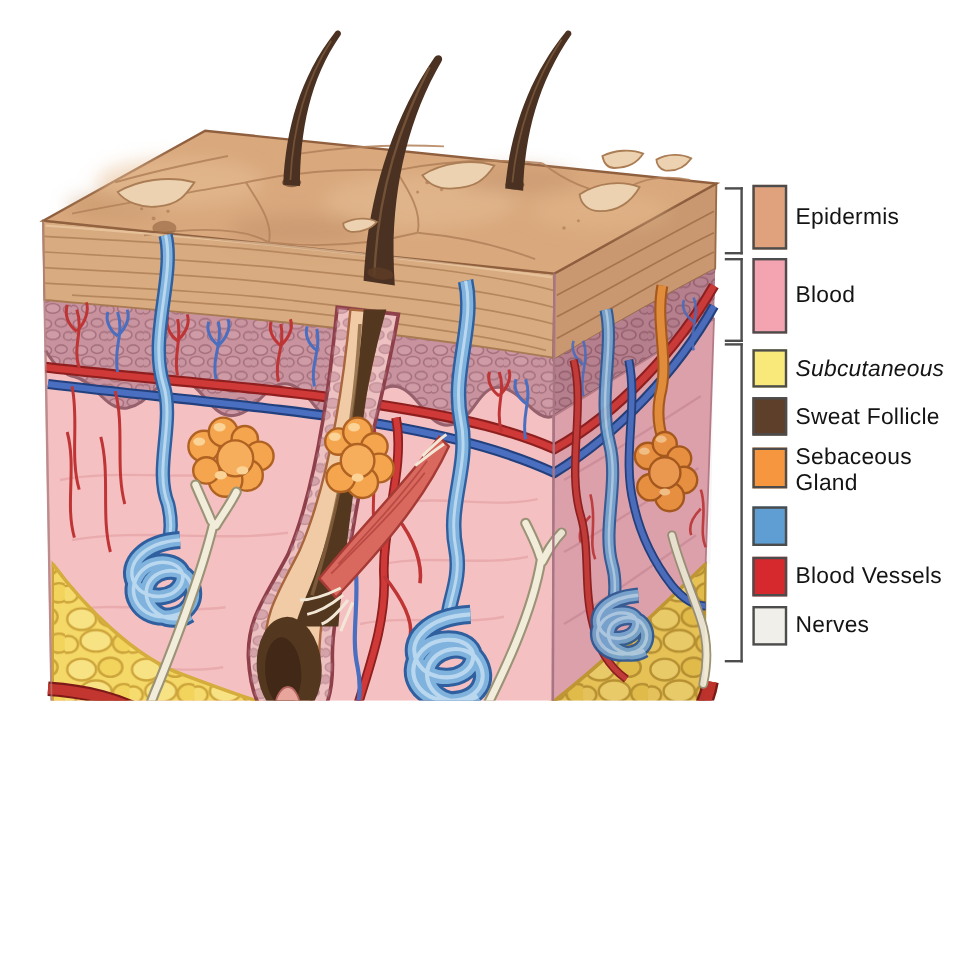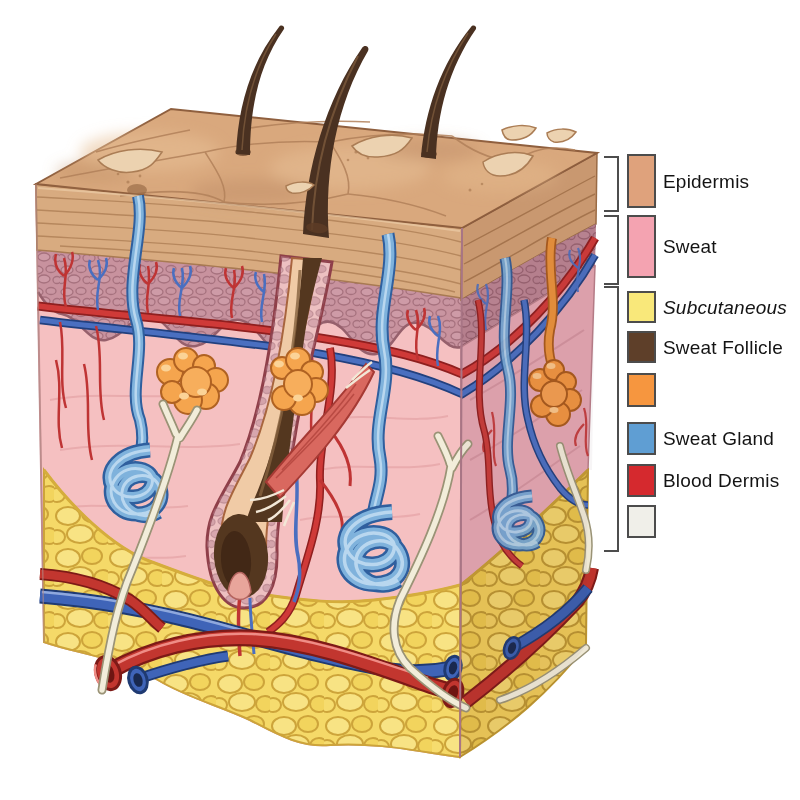--- a/index.html
+++ b/index.html
@@ -1,16 +1,16 @@
 <!DOCTYPE html>
 <html><head>
 <meta charset="utf-8">
 <style>
   html,body{margin:0;padding:0;background:#ffffff;}
-  #stage{position:relative;width:800px;height:800px;background:#ffffff;overflow:hidden;
+  #stage{position:relative;width:800px;height:584px;background:#ffffff;overflow:hidden;
          font-family:"Liberation Sans", sans-serif;}
   #art{position:absolute;left:0;top:0;}
   .legend{position:absolute;left:0;top:0;width:800px;height:800px;pointer-events:none;}
   .bracket{position:absolute;left:604px;width:13px;border:2px solid #4d4d4d;border-left:none;}
   .swatch{position:absolute;left:627px;width:29px;border:2px solid #4c4c4c;box-sizing:border-box;}
   .lbl{position:absolute;left:663px;width:136px;display:flex;align-items:center;
        font-size:19px;line-height:21px;color:#141414;letter-spacing:0.2px;}
 </style>
 </head>
 <body>
@@ -413,32 +413,33 @@
 <div class="legend">
 
   <div class="bracket" style="top:156px;height:52px;"></div>
   <div class="bracket" style="top:215px;height:66px;"></div>
   <div class="bracket" style="top:286px;height:262px;"></div>
 
   <div class="swatch" style="top: 154px; height: 54px; background-color: rgb(223, 162, 124);"></div>
   <div class="lbl" style="top:154px;height:54px;">Epidermis</div>
 
   <div class="swatch" style="top: 215px; height: 63px; background-color: rgb(244, 163, 177);"></div>
-  <div class="lbl" style="top:215px;height:63px;">Sweat</div>
+  <div class="lbl" style="top:215px;height:63px;">Blood</div>
 
   <div class="swatch" style="top: 291px; height: 32px; background-color: rgb(249, 232, 122);"></div>
   <div class="lbl" style="top:291px;height:32px;font-style:italic;">Subcutaneous</div>
 
   <div class="swatch" style="top: 331px; height: 32px; background-color: rgb(94, 63, 41);"></div>
   <div class="lbl" style="top:331px;height:32px;">Sweat Follicle</div>
 
   <div class="swatch" style="top: 373px; height: 34px; background-color: rgb(246, 150, 63);"></div>
+  <div class="lbl" style="top:371px;height:42px;">Sebaceous Gland</div>
 
   <div class="swatch" style="top: 422px; height: 33px; background-color: rgb(95, 158, 211);"></div>
-  <div class="lbl" style="top:422px;height:33px;">Sweat Gland</div>
 
   <div class="swatch" style="top: 464px; height: 33px; background-color: rgb(213, 41, 46);"></div>
-  <div class="lbl" style="top:464px;height:33px;">Blood Dermis</div>
+  <div class="lbl" style="top:464px;height:33px;">Blood Vessels</div>
 
   <div class="swatch" style="top: 505px; height: 33px; background-color: rgb(240, 239, 233);"></div>
+  <div class="lbl" style="top:505px;height:33px;">Nerves</div>
 </div>
 
 </div>
 
 </body></html>

